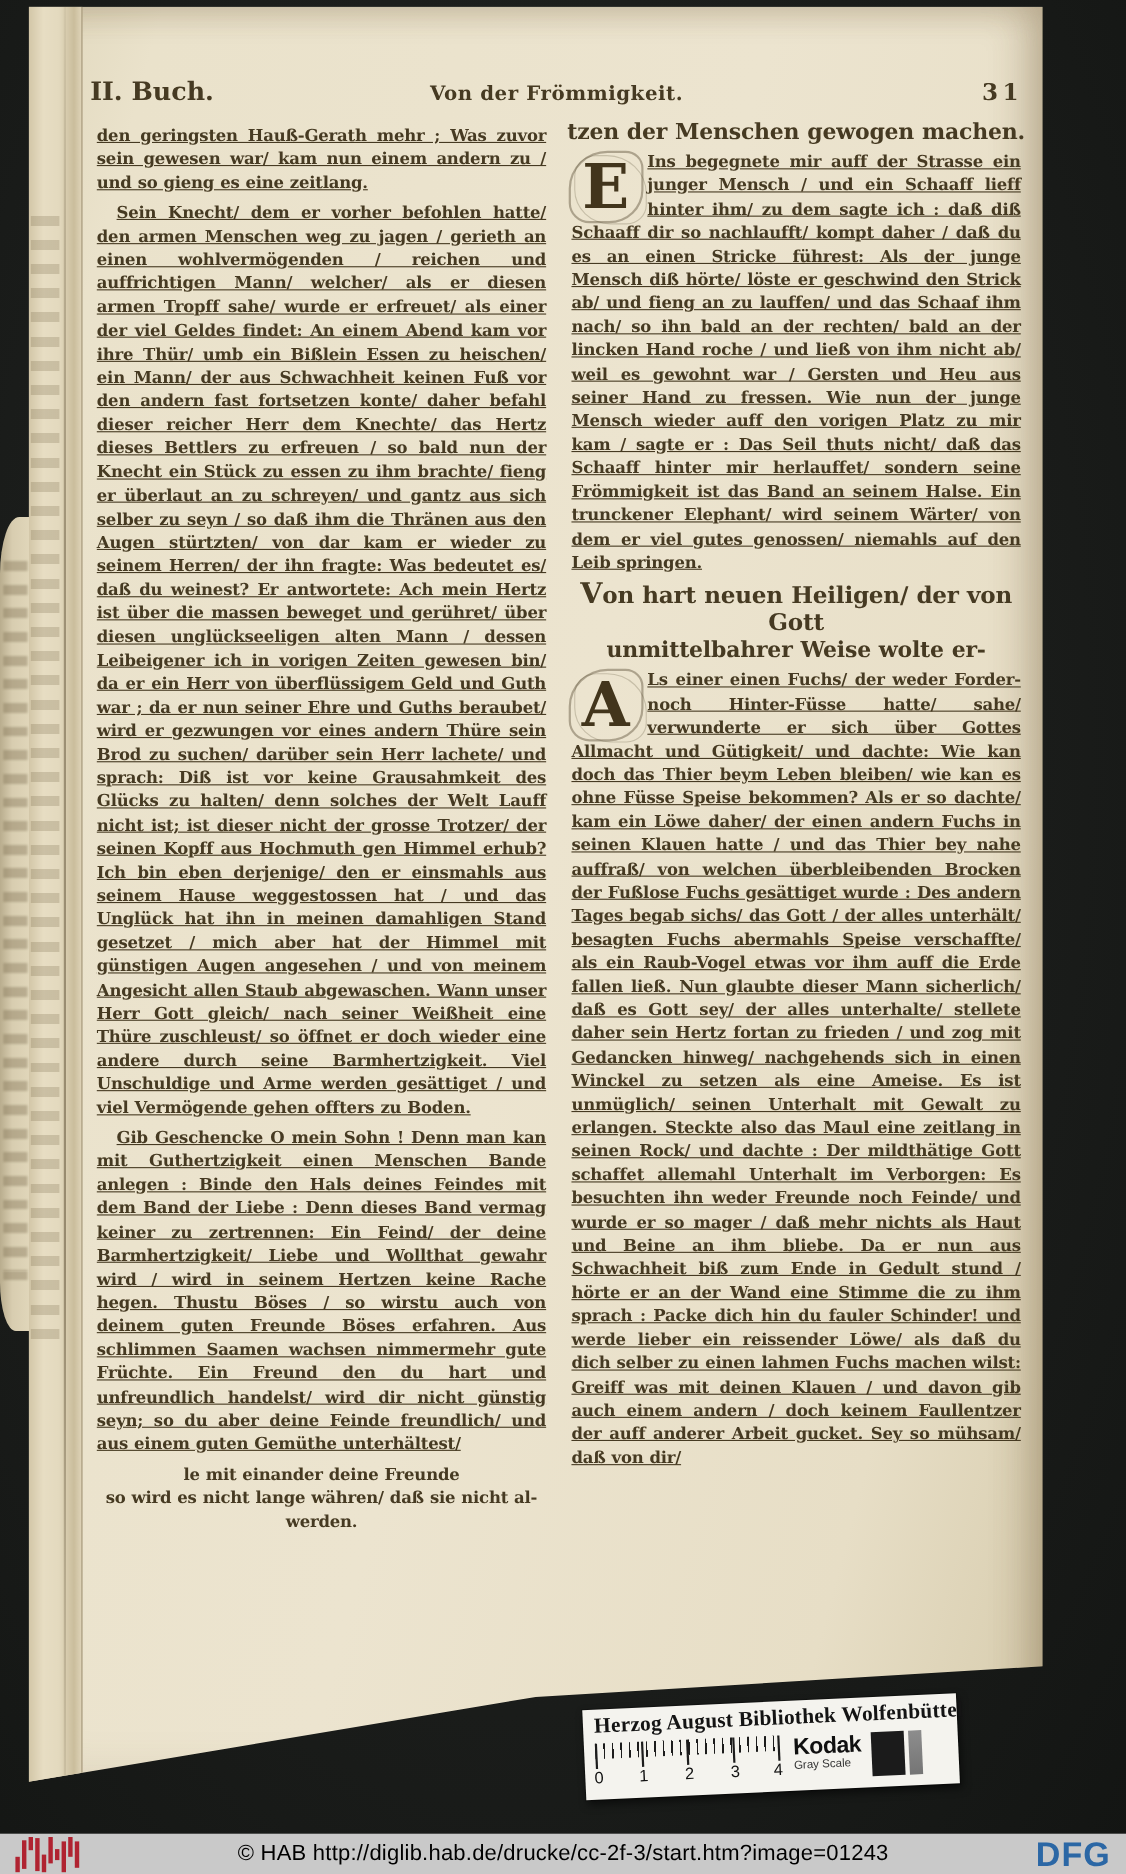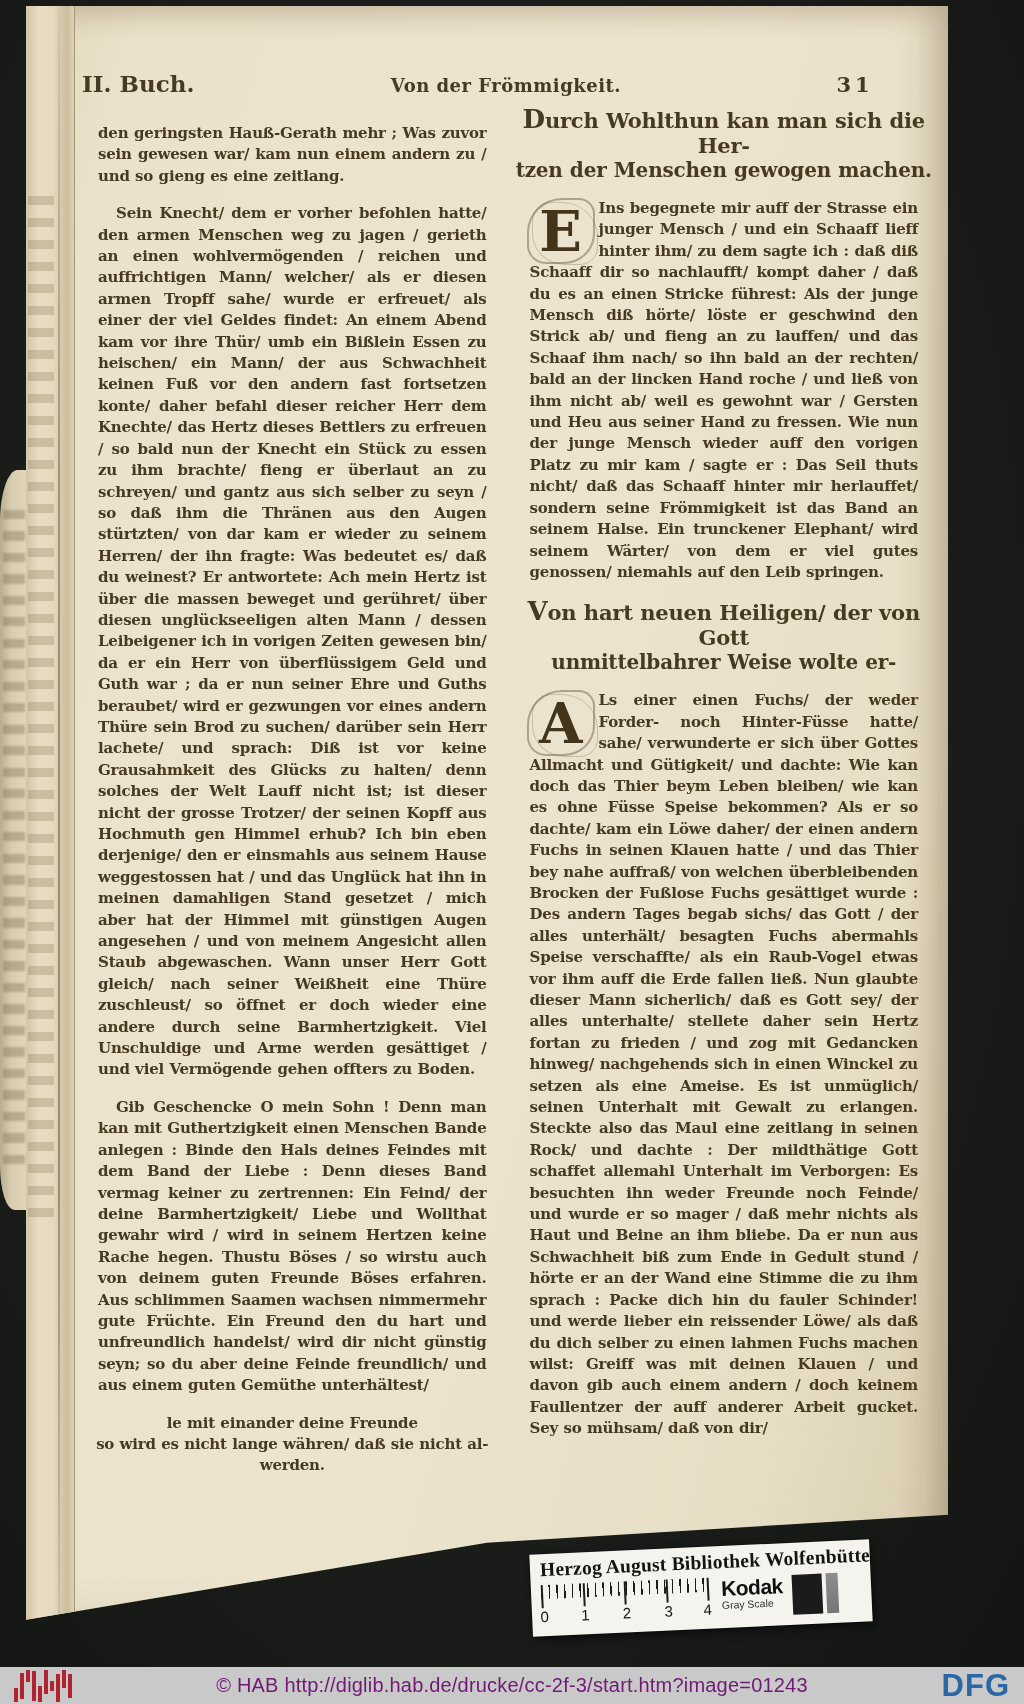--- a/index.html
+++ b/index.html
@@ -29,26 +29,26 @@
     filter:blur(.7px);}
   .gutter .gutter-crease{position:absolute;right:14px;top:0;bottom:0;width:2px;
     background:linear-gradient(180deg,rgba(70,55,30,.05),rgba(70,55,30,.4) 30%,rgba(70,55,30,.45) 70%,rgba(70,55,30,.08));}
 
   
   .page-inner{position:absolute;left:56px;right:14px;top:0;bottom:0;
     padding-top:64px;color:#463a22;}
   .page-header{display:flex;align-items:baseline;font-weight:bold;}
   .h-left{width:150px;font-size:23px;}
   .h-center{flex:1;text-align:center;font-size:18px;letter-spacing:.5px;}
-  .h-right{width:150px;text-align:center;font-size:21px;letter-spacing:4px;padding-right:4px;}
+  .h-right{width:150px;text-align:right;font-size:21px;letter-spacing:4px;padding-right:4px;}
 
   .columns{display:flex;gap:11px;margin-top:10px;}
   .col{width:50%;text-align:justify;font-size:15px;line-height:21.4px;font-weight:bold;
        letter-spacing:-.2px;word-spacing:.4px;}
-  .col p{margin:16px;text-indent:18px;}
+  .col p{margin:6px;text-indent:18px;text-decoration:underline;}
   .col p.noindent{text-indent:0;}
 
   .tail{text-align:center;font-weight:bold;}
   .tail span{display:block;}
 
   h2.chapter{text-align:center;font-size:30px;font-weight:bold;margin:8px 0 6px;letter-spacing:.5px;}
   .sub{text-align:center;font-weight:bold;margin-bottom:5px;}
   .sub .s1{display:block;font-size:21px;line-height:25px;}
   .sub .s1::first-letter{font-size:26px;}
   .sub .s2{display:block;font-size:20px;line-height:24px;}
@@ -91,21 +91,21 @@
   .hab-logo i:nth-child(2){height:26px;}
   .hab-logo i:nth-child(3){height:12px;align-self:flex-start;}
   .hab-logo i:nth-child(4){height:30px;}
   .hab-logo i:nth-child(5){height:16px;align-self:flex-end;}
   .hab-logo i:nth-child(6){height:24px;align-self:flex-start;}
   .hab-logo i:nth-child(7){height:10px;}
   .hab-logo i:nth-child(8){height:28px;align-self:flex-end;}
   .hab-logo i:nth-child(9){height:18px;align-self:flex-start;}
   .hab-logo i:nth-child(10){height:24px;}
   .footer-text{position:absolute;left:50%;transform:translateX(-50%);
-    font:20px "Liberation Sans",sans-serif;color:#701a75;letter-spacing:.2px;white-space:nowrap;}
+    font:20px "Liberation Sans",sans-serif;color:#000000;letter-spacing:.2px;white-space:nowrap;}
   .dfg{margin-left:auto;margin-right:14px;font:bold 31px "Liberation Sans",sans-serif;
     color:#2b67a5;letter-spacing:1px;}
 </style>
 </head>
 <body>
 
 <div class="stage">
 
   <div class="page-edges">
     <div class="edge-texture"></div>
@@ -133,21 +133,20 @@
           <p>Gib Geschencke O mein Sohn ! Denn man kan mit Guthertzigkeit einen Menschen Bande anlegen : Binde den Hals deines Feindes mit dem Band der Liebe : Denn dieses Band vermag keiner zu zertrennen: Ein Feind/ der deine Barmhertzigkeit/ Liebe und Wollthat gewahr wird / wird in seinem Hertzen keine Rache hegen. Thustu Böses / so wirstu auch von deinem guten Freunde Böses erfahren. Aus schlimmen Saamen wachsen nimmermehr gute Früchte. Ein Freund den du hart und unfreundlich handelst/ wird dir nicht günstig seyn; so du aber deine Feinde freundlich/ und aus einem guten Gemüthe unterhältest/</p>
           <div class="tail">
             <span>le mit einander deine Freunde</span>
             <span>so wird es nicht lange währen/ daß sie nicht al-</span>
             <span>werden.</span>
           </div>
         </div>
 
         <div class="col">
           <div class="sub">
-            <span class="s1">Durch Wohlthun kan man sich die Her-</span>
             <span class="s2">tzen der Menschen gewogen machen.</span>
           </div>
           <p class="noindent">
             <span class="dropcap">E</span><span>Ins begegnete mir auff der Strasse ein junger Mensch / und ein Schaaff lieff hinter ihm/ zu dem sagte ich : daß diß Schaaff dir so nachlaufft/ kompt daher / daß du es an einen Stricke führest: Als der junge Mensch diß hörte/ löste er geschwind den Strick ab/ und fieng an zu lauffen/ und das Schaaf ihm nach/ so ihn bald an der rechten/ bald an der lincken Hand roche / und ließ von ihm nicht ab/ weil es gewohnt war / Gersten und Heu aus seiner Hand zu fressen. Wie nun der junge Mensch wieder auff den vorigen Platz zu mir kam / sagte er : Das Seil thuts nicht/ daß das Schaaff hinter mir herlauffet/ sondern seine Frömmigkeit ist das Band an seinem Halse. Ein trunckener Elephant/ wird seinem Wärter/ von dem er viel gutes genossen/ niemahls auf den Leib springen.</span>
           </p>
 
           <div class="sub">
             <span class="s1">Von hart neuen Heiligen/ der von Gott</span>
             <span class="s2">unmittelbahrer Weise wolte er-</span>
           </div>

